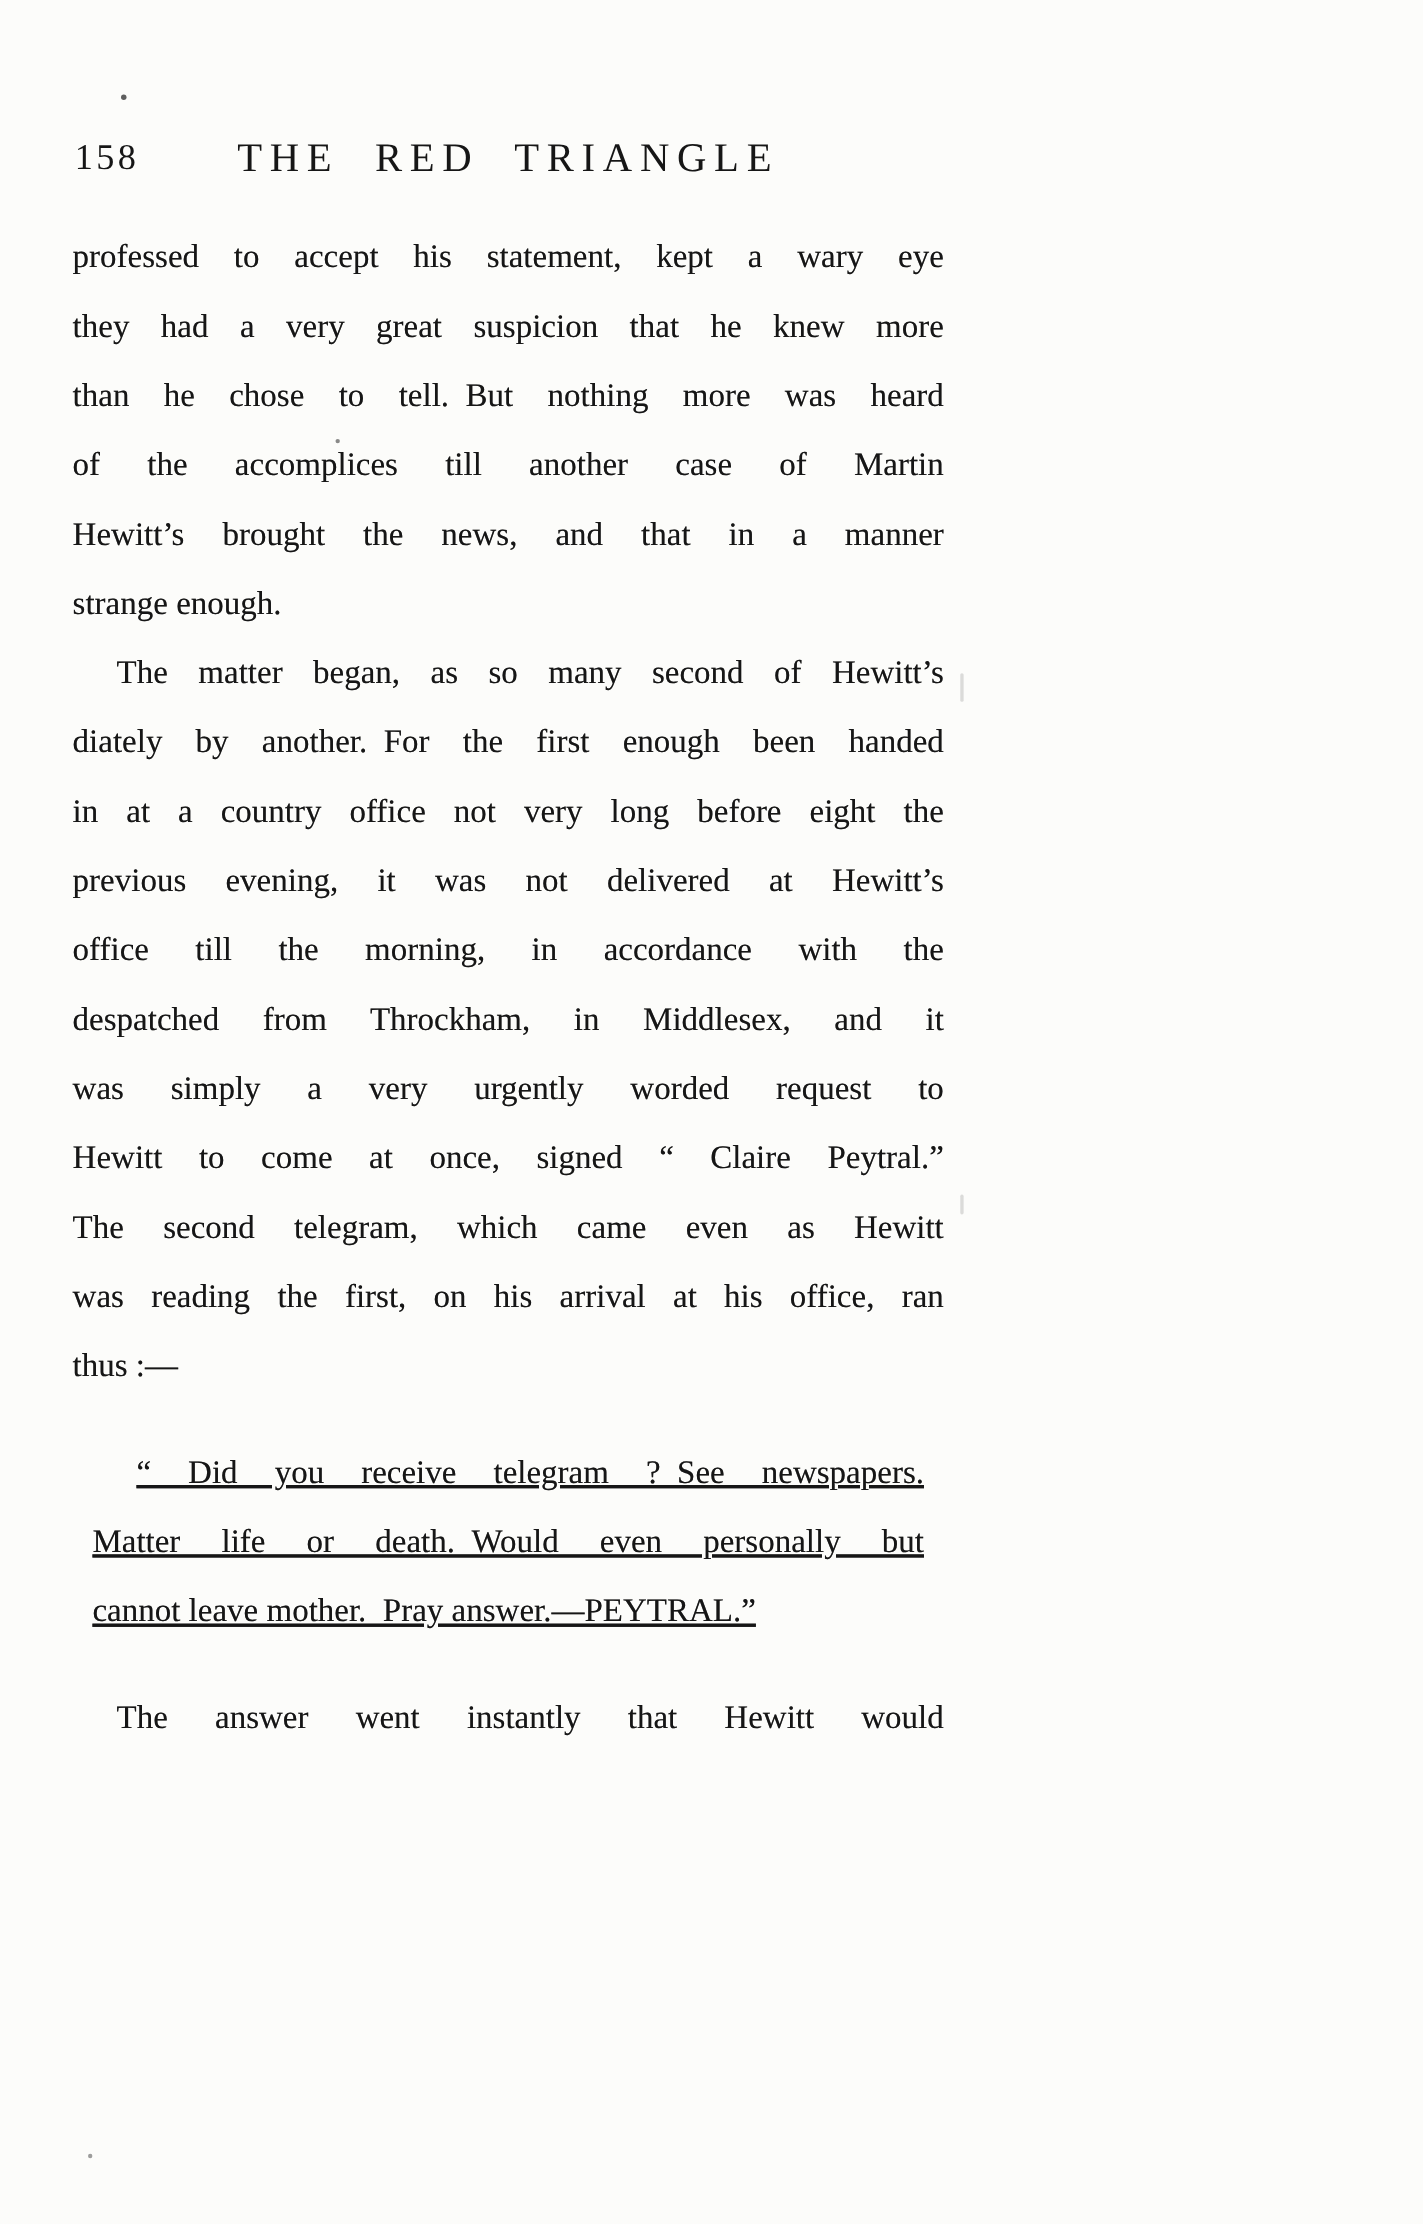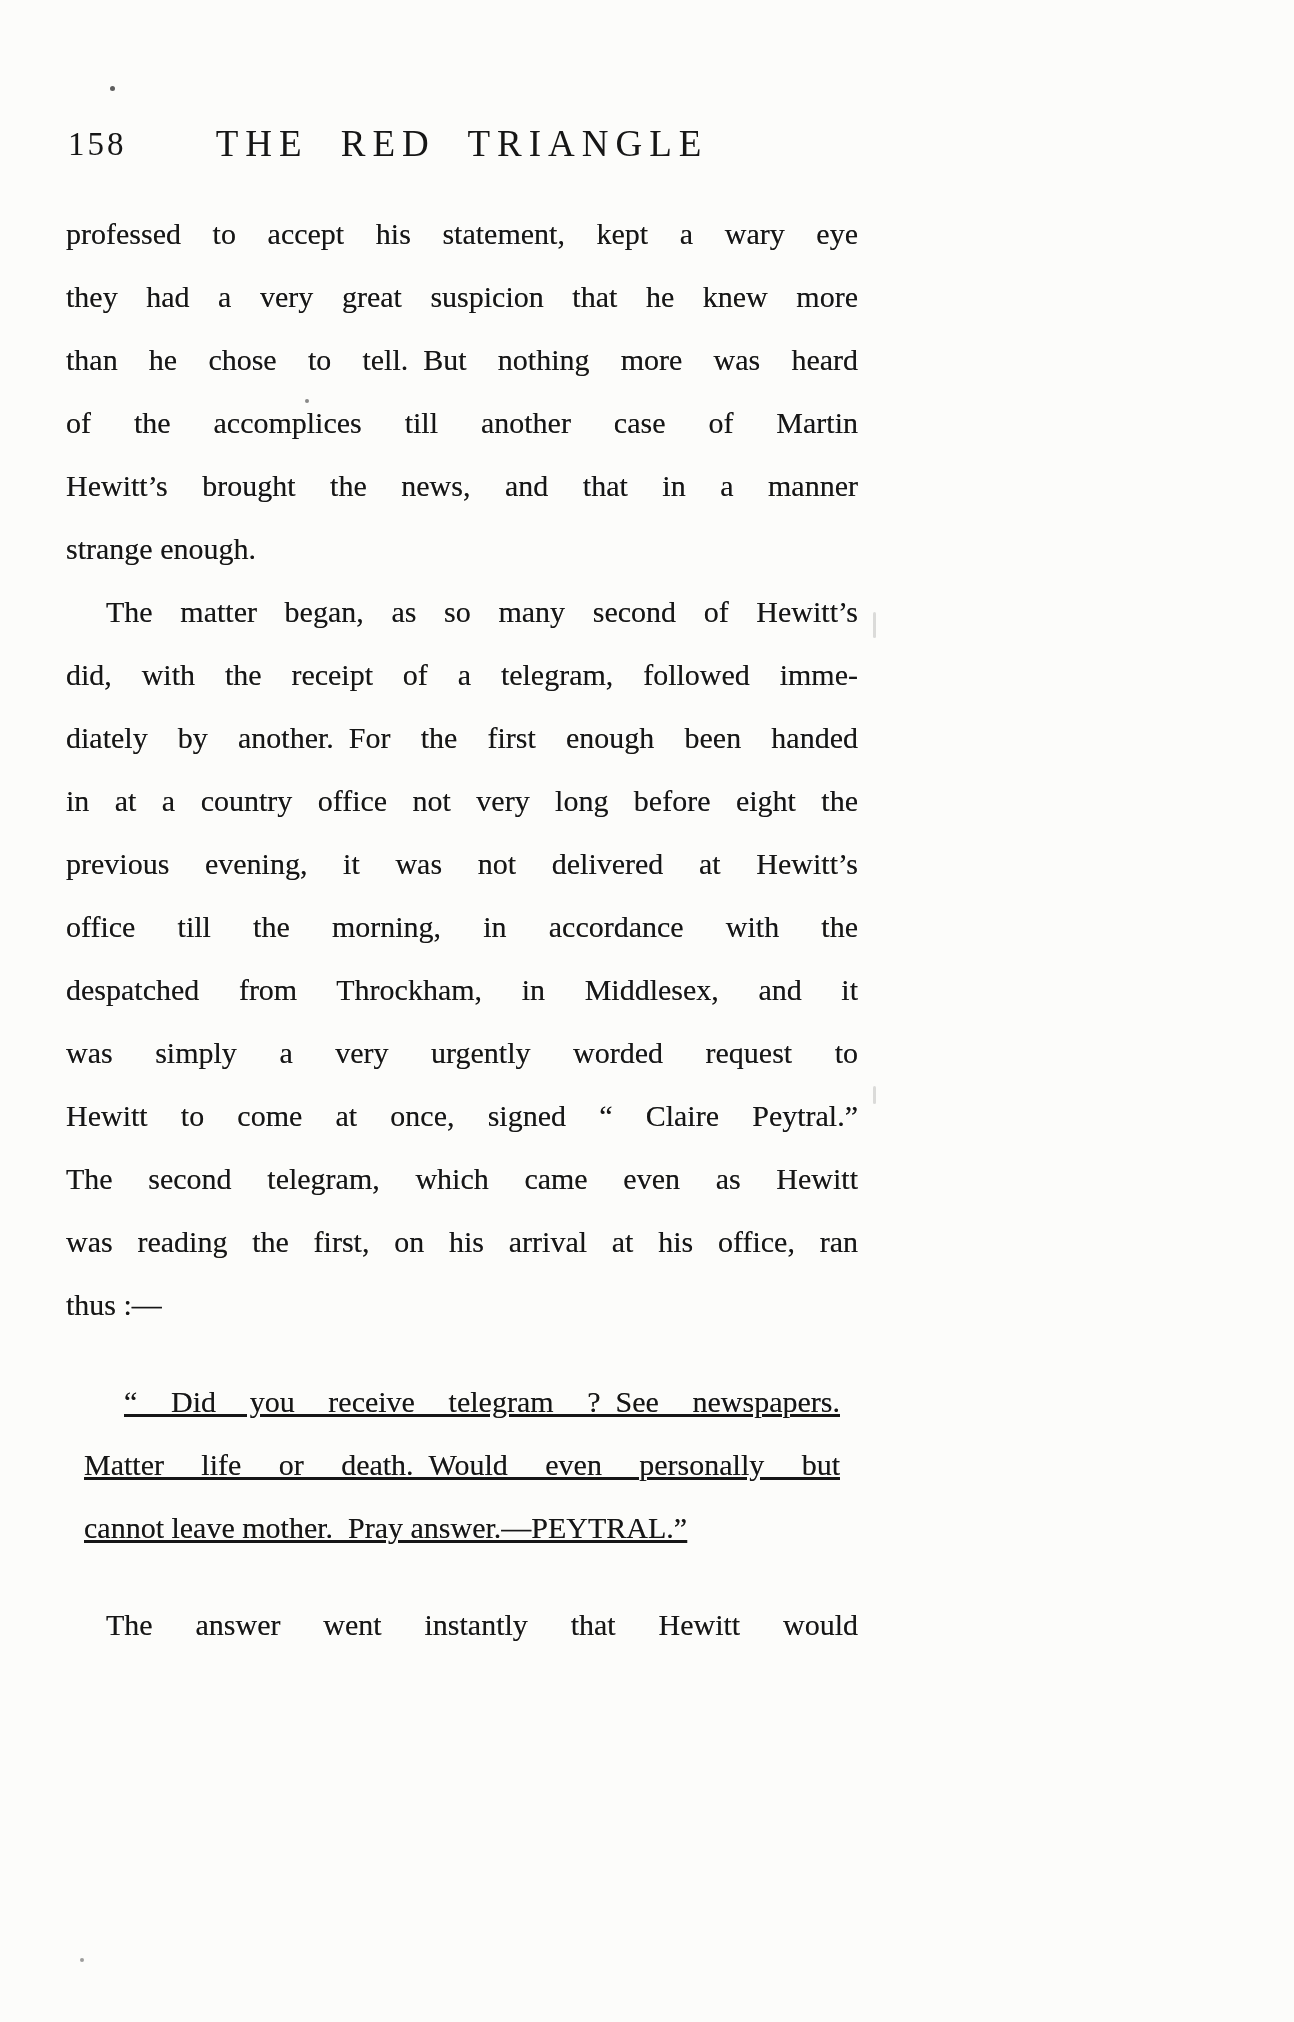--- a/index.html
+++ b/index.html
@@ -83,21 +83,20 @@
       <div class="paragraph">
         <div class="line">professed to accept his statement, kept a wary eye</div>
         <div class="line">they had a very great suspicion that he knew more</div>
         <div class="line">than he chose to tell. But nothing more was heard</div>
         <div class="line">of the accomplices till another case of Martin</div>
         <div class="line">Hewitt’s brought the news, and that in a manner</div>
         <div class="line para-end">strange enough.</div>
       </div>
       <div class="paragraph">
         <div class="line indent">The matter began, as so many second of Hewitt’s</div>
-        <div class="line">did, with the receipt of a telegram, followed imme-</div>
         <div class="line">diately by another. For the first enough been handed</div>
         <div class="line">in at a country office not very long before eight the</div>
         <div class="line">previous evening, it was not delivered at Hewitt’s</div>
         <div class="line">office till the morning, in accordance with the</div>
         <div class="line">despatched from Throckham, in Middlesex, and it</div>
         <div class="line">was simply a very urgently worded request to</div>
         <div class="line">Hewitt to come at once, signed “ Claire Peytral.”</div>
         <div class="line">The second telegram, which came even as Hewitt</div>
         <div class="line">was reading the first, on his arrival at his office, ran</div>
         <div class="line para-end">thus :—</div>

